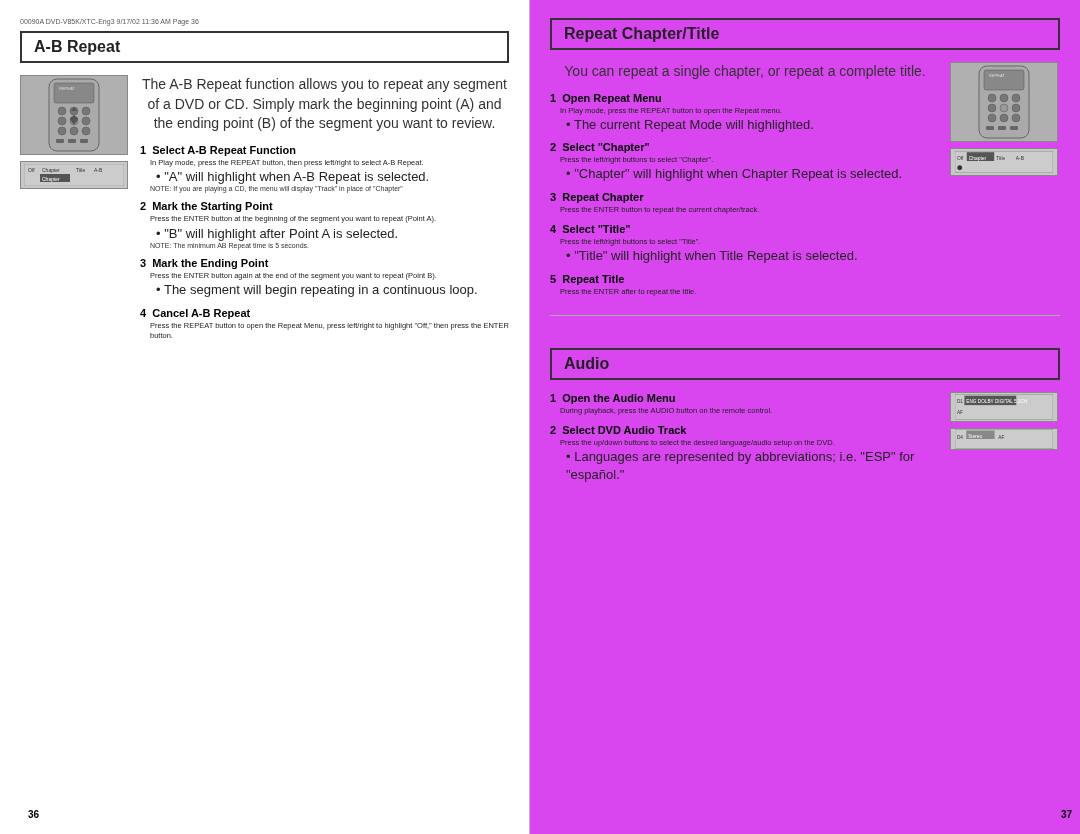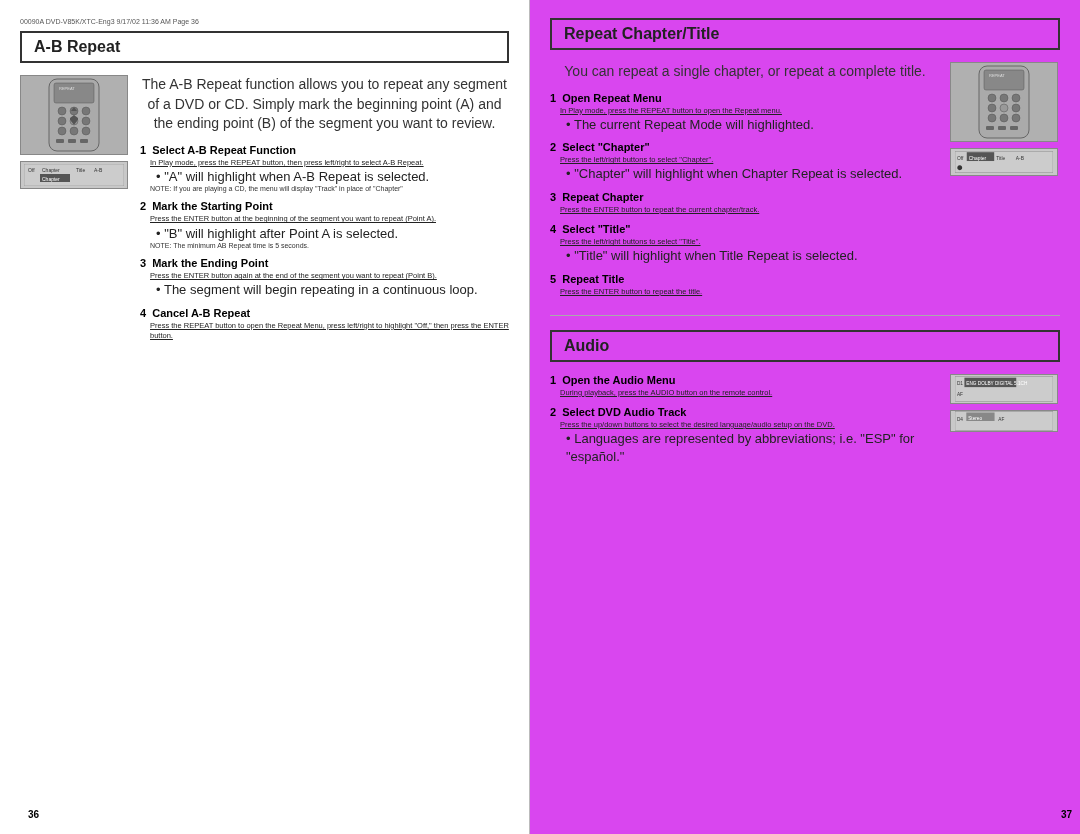--- a/index.html
+++ b/index.html
@@ -108,21 +108,20 @@
     }
     .step-num {
       display: inline-block;
       margin-right: 3px;
     }
     .step-body {
       font-size: 7.5px;
       line-height: 1.35;
       color: #222;
       margin-left: 10px;
-      text-decoration: underline;
     }
     .step-bullet {
       font-size: 13px;
       line-height: 1.35;
       color: #222;
       margin-left: 16px;
     }
     .step-note {
       font-size: 7px;
       color: #333;
@@ -173,21 +172,21 @@
       border: 1px solid #888;
       display: flex;
       align-items: center;
       padding: 2px 4px;
       font-size: 6px;
       color: #222;
       gap: 4px;
     }
     
     .audio-section {
-      margin-top: 14px;
+      margin-top: 32px;
     }
     .right-images-col {
       display: flex;
       flex-direction: column;
       gap: 6px;
     }
   </style>
 </head>
 <body>
 
@@ -335,21 +334,21 @@
           </div>
           <div class="step-body">Press the left/right buttons to select "Title".</div>
           <div class="step-bullet">• <span>"Title" will highlight when Title Repeat is selected.</span></div>
         </div>
 
         <div class="step">
           <div class="step-title">
             <span class="step-num">5</span>
             <span>Repeat Title</span>
           </div>
-          <div class="step-body">Press the ENTER button to repeat the title.</div>
+          <div class="step-body">Press the ENTER after to repeat the title.</div>
         </div>
       </div>
 
       <div class="right-images-col" style="width:110px; flex-shrink:0;">
         <div class="device-image-right">
           <svg width="80" height="76" viewBox="0 0 80 76">
             <rect x="15" y="2" width="50" height="72" rx="8" ry="8" fill="#aaa" stroke="#666" stroke-width="1"></rect>
             <rect x="20" y="6" width="40" height="20" rx="2" fill="#888" stroke="#555" stroke-width="0.5"></rect>
             <circle cx="28" cy="34" r="4" fill="#777" stroke="#555" stroke-width="0.5"></circle>
             <circle cx="40" cy="34" r="4" fill="#777" stroke="#555" stroke-width="0.5"></circle>

